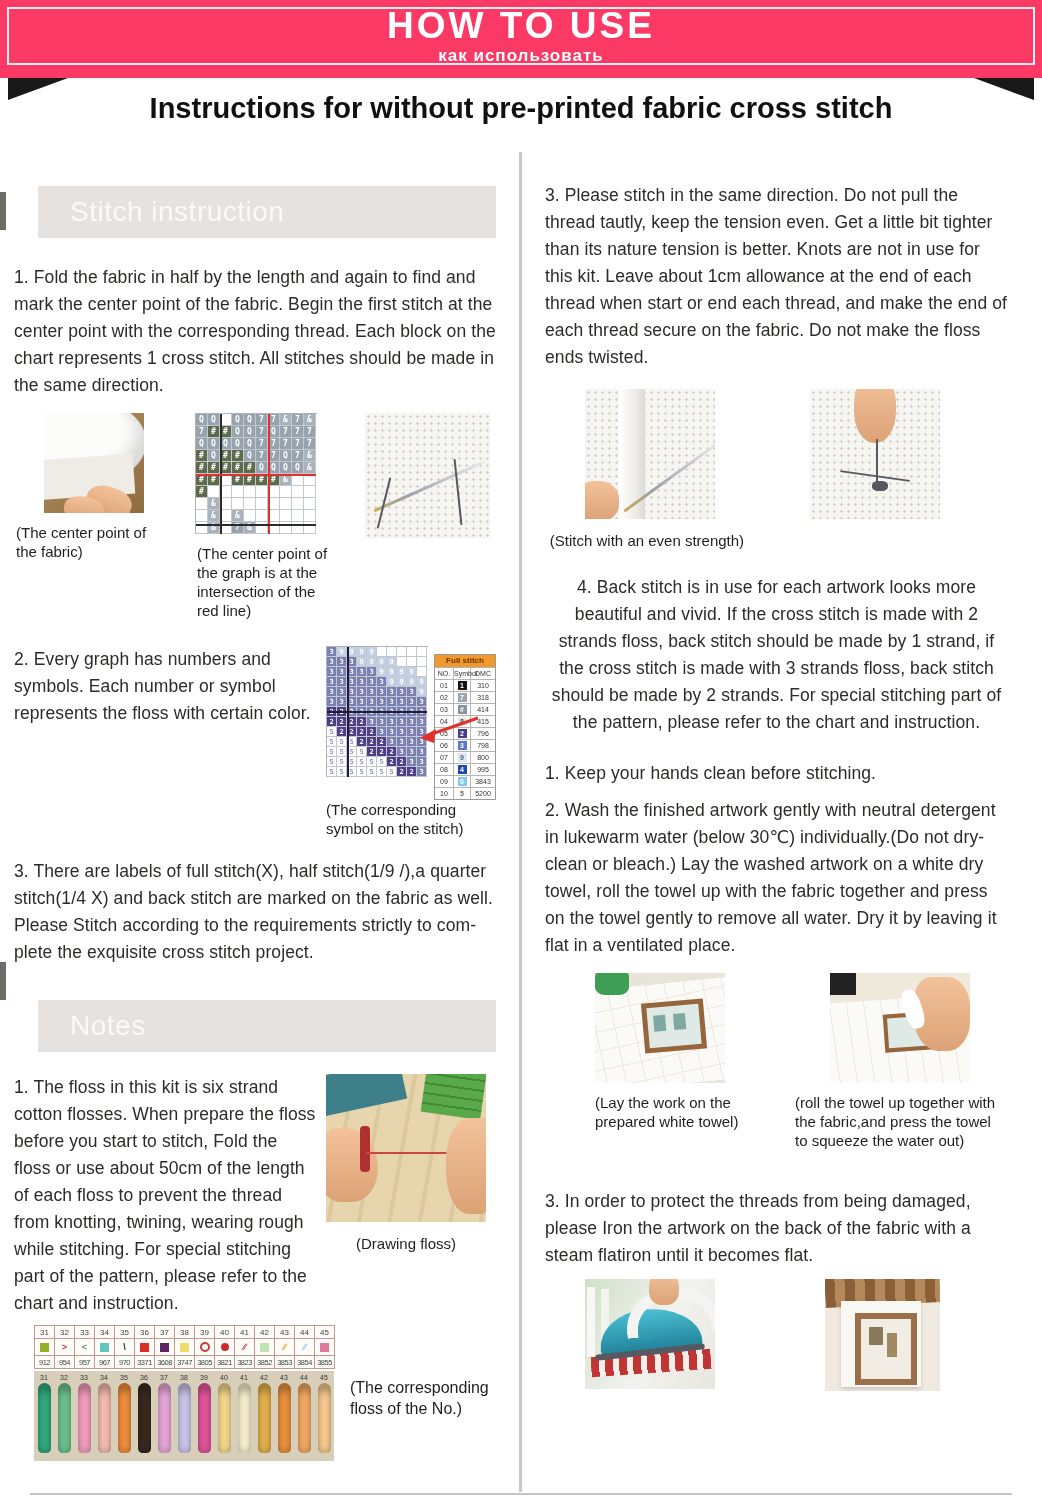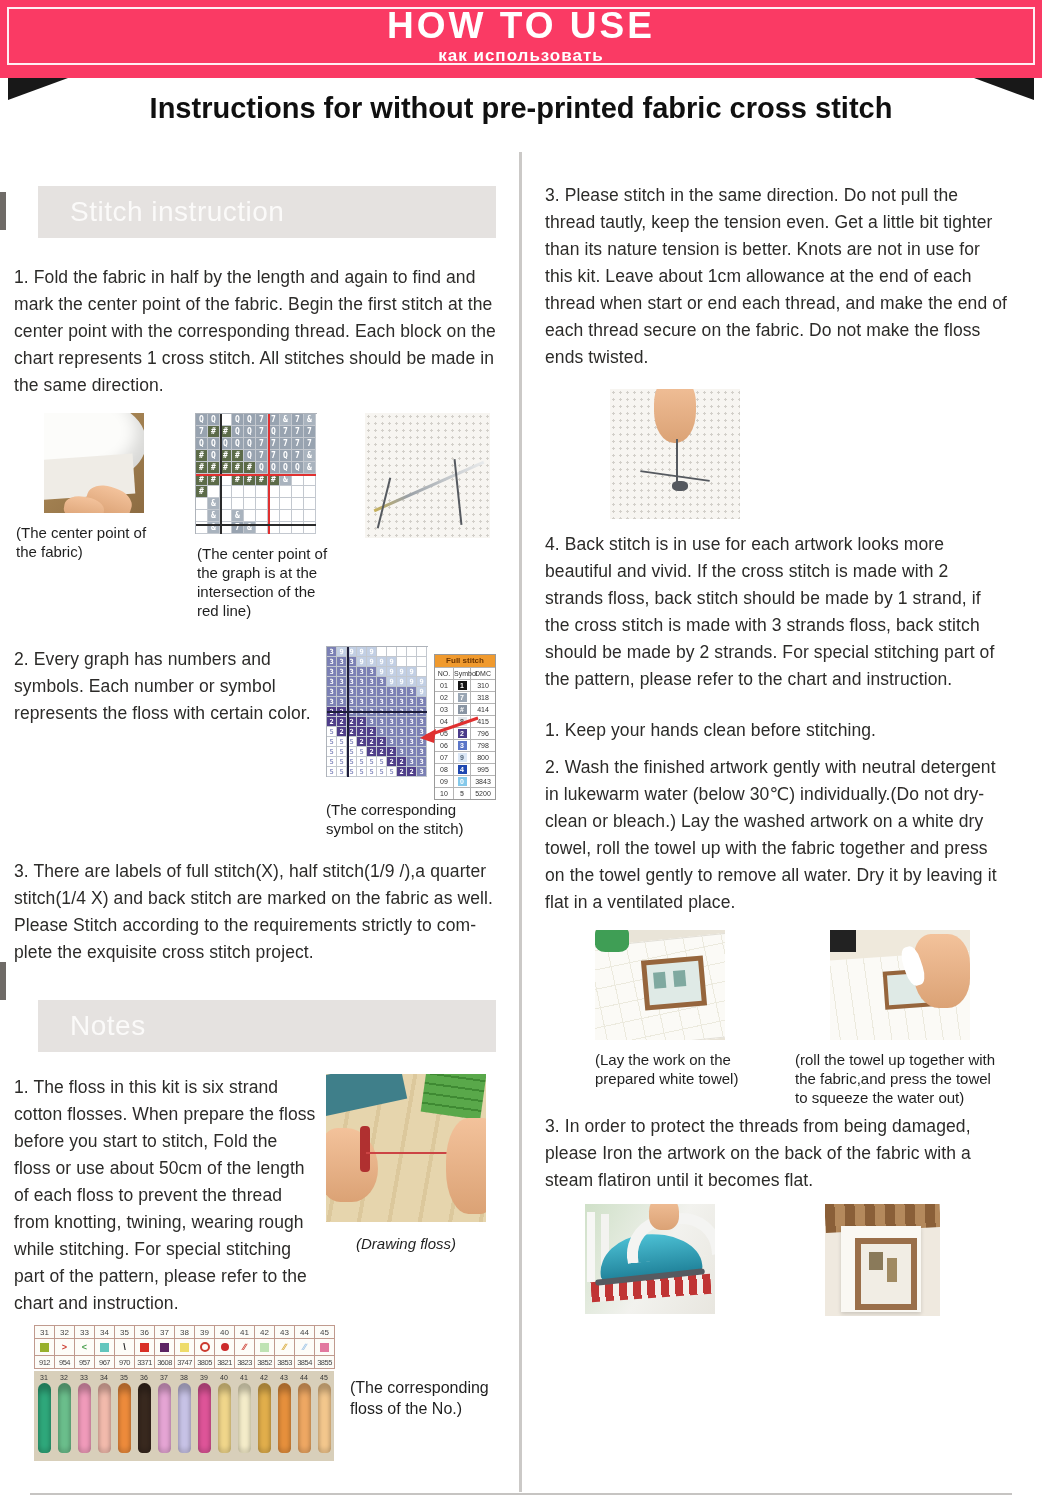--- a/index.html
+++ b/index.html
@@ -516,21 +516,21 @@
       <div class="p" style="width:302px;">1. The floss in this kit is six strand cotton flosses. When prepare the floss before you start to stitch, Fold the floss or use about 50cm of the length of each floss to prevent the thread from knotting, twining, wearing rough while stitching. For special stitching part of the pattern, please refer to the chart and instruction.</div>
       <div class="fig" style="margin-left:10px;width:170px;">
         <div class="ph" style="width:160px;height:148px;background:repeating-linear-gradient(100deg,#e6d5ad 0 26px,#dcc89c 26px 30px);">
           <div style="position:absolute;left:-8px;top:-6px;width:86px;height:40px;background:#3f7f8a;transform:rotate(-12deg);"></div>
           <div style="position:absolute;left:98px;top:-10px;width:60px;height:52px;background:repeating-linear-gradient(0deg,#59a84a 0 8px,#3f8a33 8px 10px);transform:rotate(8deg);"></div>
           <div class="finger" style="left:-6px;top:54px;width:58px;height:74px;border-radius:30% 55% 45% 35%;"></div>
           <div style="position:absolute;left:34px;top:52px;width:10px;height:46px;background:#b03030;border-radius:4px;"></div>
           <div style="position:absolute;left:40px;top:78px;width:116px;height:2px;background:#cc4444;"></div>
           <div class="finger" style="left:120px;top:44px;width:50px;height:96px;border-radius:45% 25% 30% 45%;"></div>
         </div>
-        <div class="cap" style="margin-top:12px;width:160px;text-align:center;font-style:italic;">(Drawing floss)</div>
+        <div class="cap" style="margin-top:12px;width:160px;text-align:center;">(Drawing floss)</div>
       </div>
     </div>
 
 
     <div class="figrow" style="margin-top:8px;">
       <div class="fig" style="margin-left:20px;width:302px;">
         <div class="floss-table" id="floss-table">
             <div class="fl-row">
               <div class="fl-cell fl-num">31</div>
               <div class="fl-cell fl-num">32</div>
@@ -678,31 +678,39 @@
       </div>
       <div class="cap" style="margin-left:14px;margin-top:52px;width:150px;font-size:16px;line-height:21px;">(The corresponding floss of the No.)</div>
     </div>
   </div>
 
   <div id="rightcol" class="col">
 
     <div class="p" style="margin-top:32px;">3. Please stitch in the same direction. Do not pull the thread tautly, keep the tension even. Get a little bit tighter than its nature tension is better. Knots are not in use for this kit. Leave about 1cm allowance at the end of each thread when start or end each thread, and make the end of each thread secure on the fabric. Do not make the floss ends twisted.</div>
 
     <div class="figrow" style="margin-top:18px;">
+      <div class="fig" style="width:200px;">
+        <div class="ph aida" style="margin-left:40px;width:130px;height:130px;">
+          <div style="position:absolute;left:34px;top:-6px;width:26px;height:142px;background:linear-gradient(90deg,#ffffff,#eceae4 70%,#dcd9d2);"></div>
+          <div class="needle" style="left:28px;top:86px;width:118px;transform:rotate(-36deg);"></div>
+          <div class="finger" style="left:-10px;top:92px;width:44px;height:40px;"></div>
+        </div>
+        <div class="cap" style="margin-top:12px;margin-left:4px;width:196px;text-align:center;">(Stitch with an even strength)</div>
+      </div>
       <div class="fig" style="width:262px;">
         <div class="ph aida" style="margin-left:65px;width:130px;height:130px;">
           <div class="finger" style="left:44px;top:-12px;width:42px;height:66px;border-radius:40% 40% 48% 48%;"></div>
           <div class="thread" style="left:66px;top:50px;width:2px;height:44px;"></div>
           <div class="thread" style="left:30px;top:86px;width:70px;height:2px;transform:rotate(8deg);"></div>
           <div class="thread" style="left:62px;top:92px;width:16px;height:10px;border-radius:40%;"></div>
         </div>
       </div>
     </div>
 
-    <div class="p" style="margin-top:12px;">4. Back stitch is in use for each artwork looks more beautiful and vivid. If the cross stitch is made with 2 strands floss, back stitch should be made by 1 strand, if the cross stitch is made with 3 strands floss, back stitch should be made by 2 strands. For special stitching part of the pattern, please refer to the chart and instruction.</div>
+    <div class="p" style="margin-top:24px;text-align:center;">4. Back stitch is in use for each artwork looks more beautiful and vivid. If the cross stitch is made with 2 strands floss, back stitch should be made by 1 strand, if the cross stitch is made with 3 strands floss, back stitch should be made by 2 strands. For special stitching part of the pattern, please refer to the chart and instruction.</div>
 
 
     <div class="p" style="margin-top:24px;">1. Keep your hands clean before stitching.</div>
     <div class="p" style="margin-top:10px;">2. Wash the finished artwork gently with neutral detergent in lukewarm water (below 30℃) individually.(Do not dry-clean or bleach.) Lay the washed artwork on a white dry towel, roll the towel up with the fabric together and press on the towel gently to remove all water. Dry it by leaving it flat in a ventilated place.</div>
 
     <div class="figrow" style="margin-top:14px;">
       <div class="fig" style="width:205px;">
         <div class="ph" style="margin-left:50px;width:130px;height:110px;background:#e9e4d8;">
           <div style="position:absolute;left:-10px;top:10px;width:150px;height:104px;background:#fbfaf6;transform:rotate(-6deg);box-shadow:inset 0 0 0 1px #e3e0d8;background-image:repeating-linear-gradient(84deg,transparent 0 18px,#eceade 18px 19px),repeating-linear-gradient(-6deg,transparent 0 18px,#eceade 18px 19px);"></div>
           <div style="position:absolute;left:0;top:-4px;width:34px;height:26px;background:#3f9e55;border-radius:30%;"></div>
@@ -718,21 +726,21 @@
           <div style="position:absolute;left:0;top:0;width:26px;height:22px;background:#222;"></div>
           <div style="position:absolute;left:-8px;top:26px;width:150px;height:90px;background:#fbfaf6;transform:rotate(-4deg);background-image:repeating-linear-gradient(86deg,transparent 0 16px,#eceade 16px 17px);"></div>
           <div style="position:absolute;left:54px;top:40px;width:40px;height:30px;border:4px solid #96653c;background:#dfeae6;transform:rotate(-4deg);"></div>
           <div class="finger" style="left:84px;top:4px;width:56px;height:74px;border-radius:30% 40% 40% 45%;"></div>
           <div class="finger" style="left:74px;top:16px;width:18px;height:40px;transform:rotate(-18deg);background:#fff;border-radius:40%;"></div>
         </div>
         <div class="cap" style="margin-top:10px;margin-left:45px;width:212px;">(roll the towel up together with the fabric,and press the towel to squeeze the water out)</div>
       </div>
     </div>
 
-    <div class="p" style="margin-top:6px;">3. In order to protect the threads from being damaged, please Iron the artwork on the back of the fabric with a steam flatiron until it becomes flat.</div>
+    <div class="p" style="margin-top:38px;">3. In order to protect the threads from being damaged, please Iron the artwork on the back of the fabric with a steam flatiron until it becomes flat.</div>
 
     <div class="figrow" style="margin-top:10px;">
       <div class="fig" style="width:205px;">
         <div class="ph" style="margin-left:40px;width:130px;height:110px;background:linear-gradient(120deg,#cfe0c8,#f2f2ee 55%,#e8e6df);">
           <div style="position:absolute;left:2px;top:8px;width:8px;height:70px;background:#f7f7f5;"></div>
           <div style="position:absolute;left:16px;top:10px;width:8px;height:66px;background:#f3f3f0;"></div>
           <div style="position:absolute;left:6px;top:74px;width:120px;height:20px;background:repeating-linear-gradient(90deg,#c03434 0 8px,#f3eeea 8px 14px);transform:rotate(-4deg);"></div>
           <div style="position:absolute;left:14px;top:30px;width:102px;height:44px;background:linear-gradient(#4cc0d4,#1e7f97);border-radius:50% 60% 12% 16% / 90% 90% 14% 16%;transform:rotate(-6deg);"></div>
           <div style="position:absolute;left:40px;top:10px;width:74px;height:34px;border:11px solid #f4f4f2;border-bottom:none;border-radius:40px 40px 0 0;transform:rotate(-6deg);"></div>
           <div style="position:absolute;left:10px;top:70px;width:110px;height:6px;background:#565a60;border-radius:3px;transform:rotate(-6deg);"></div>

